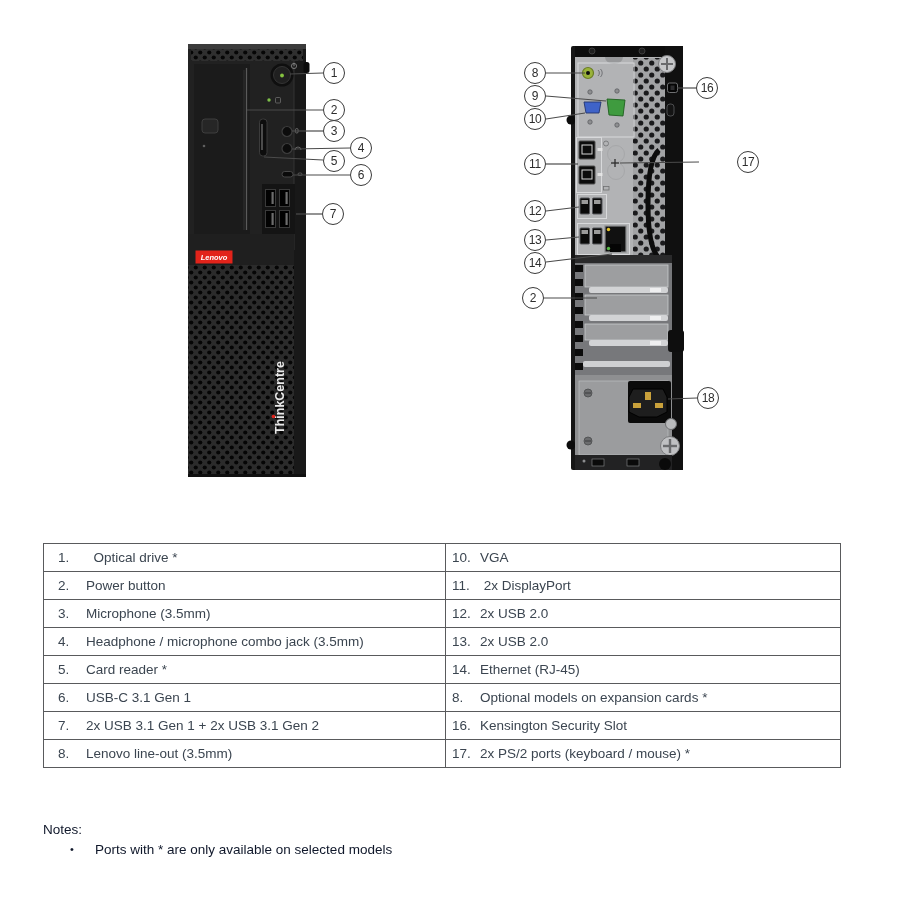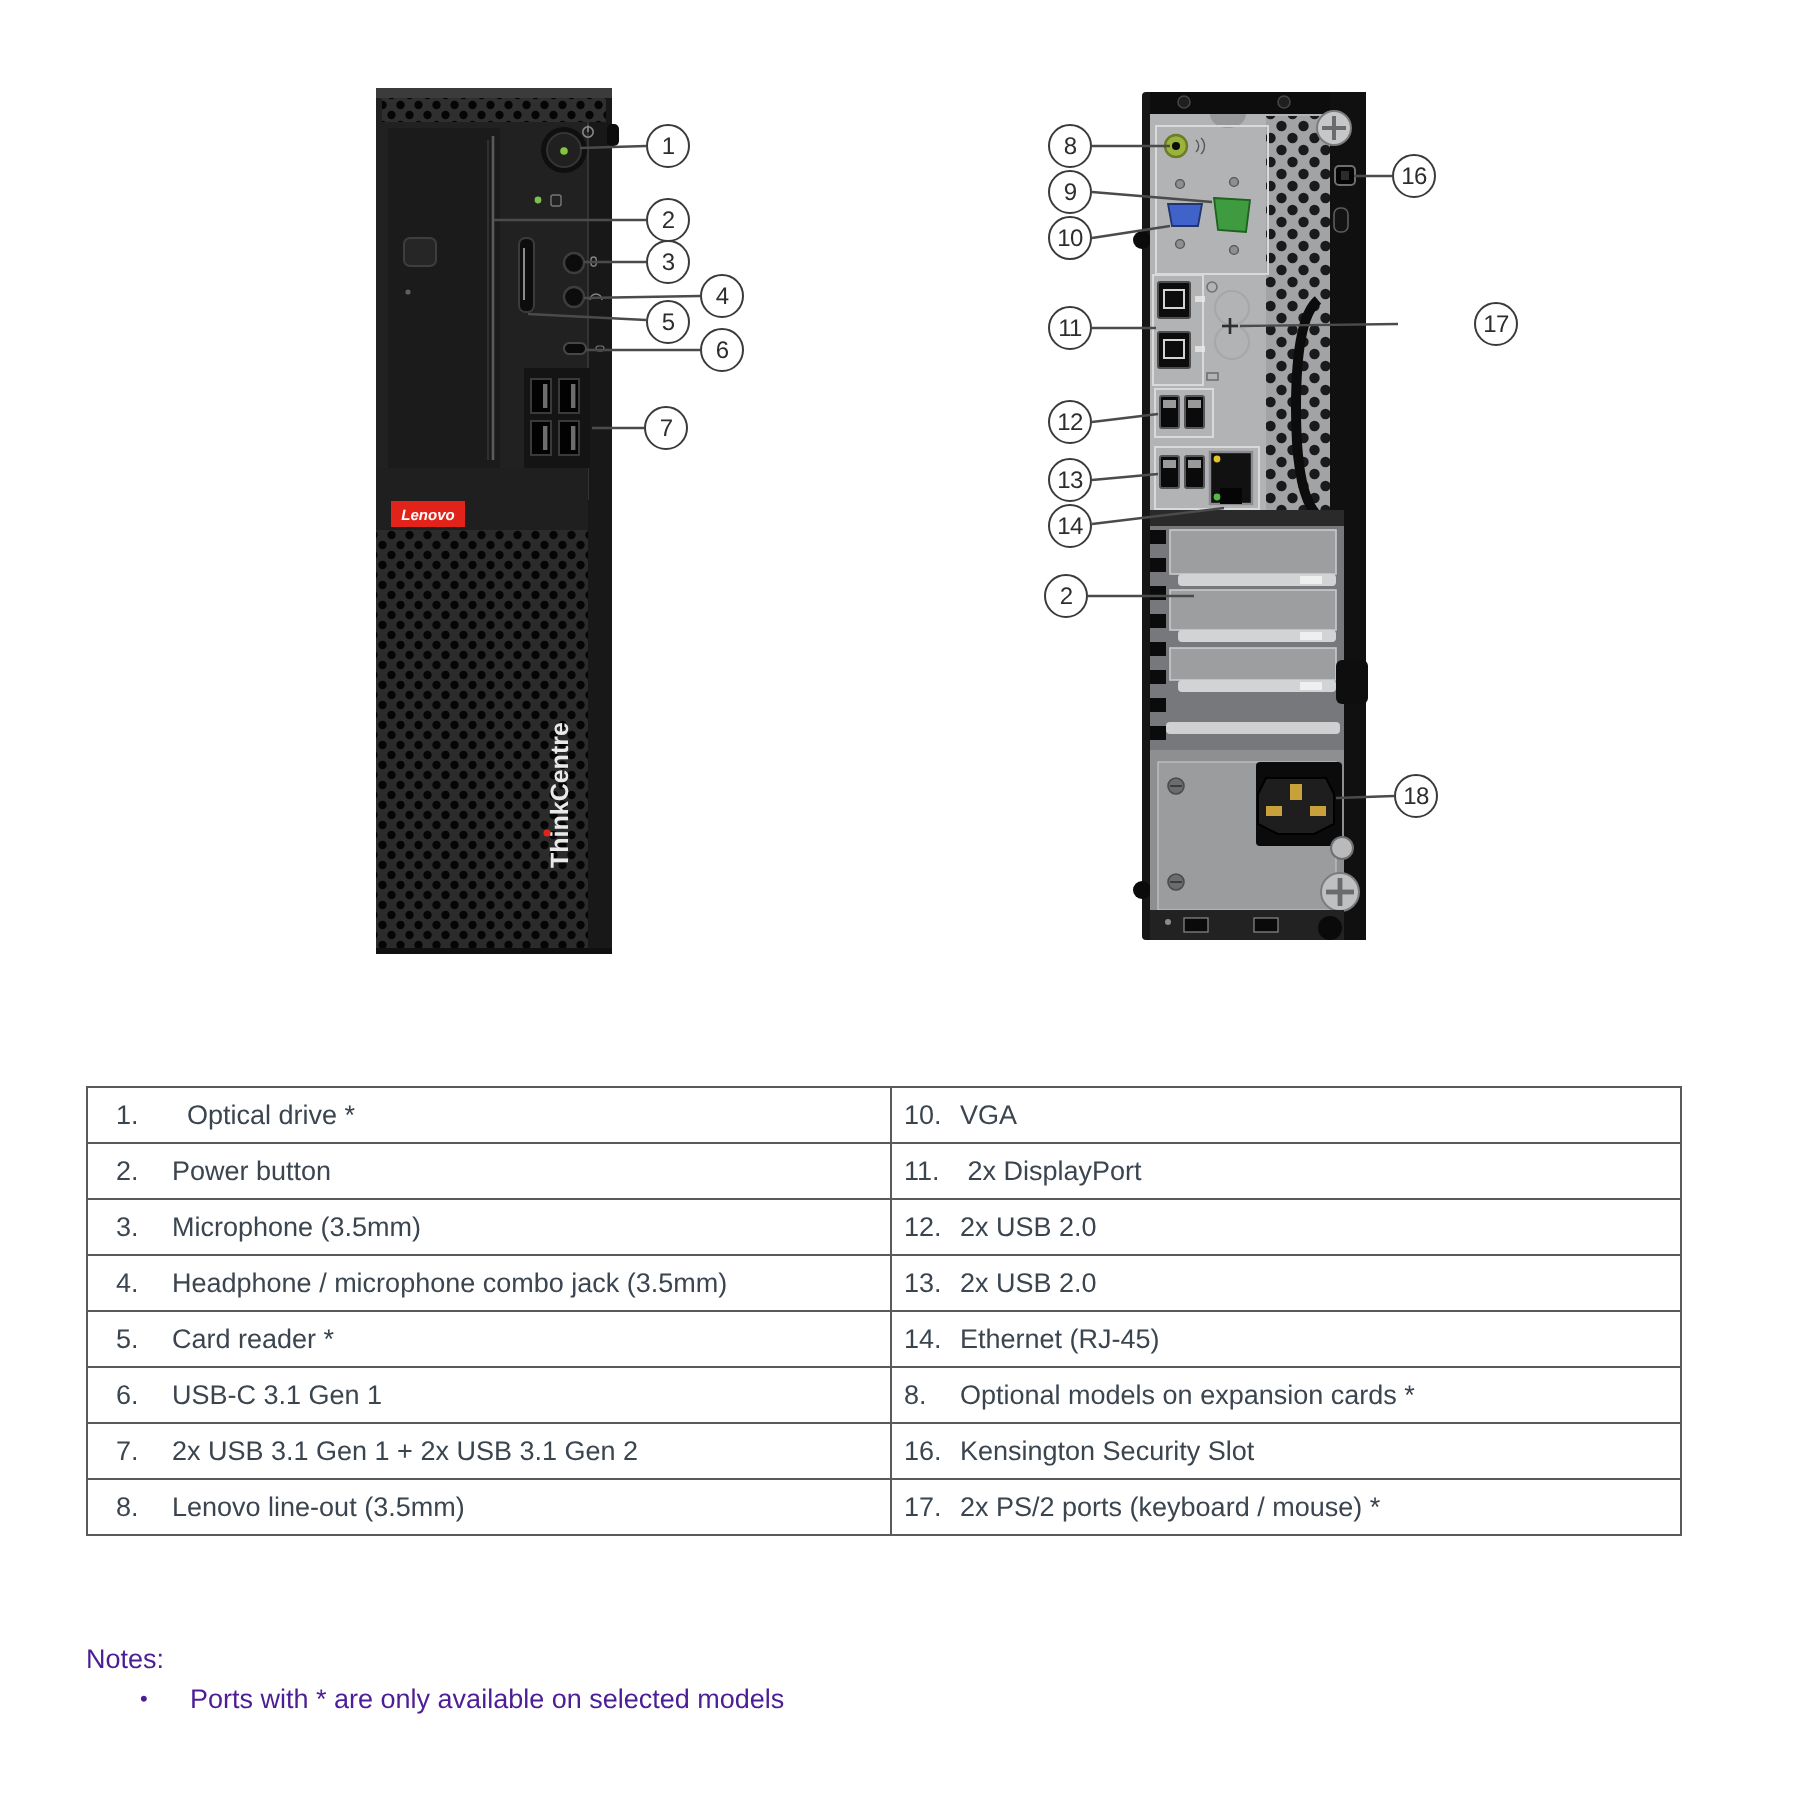--- a/index.html
+++ b/index.html
@@ -23,21 +23,21 @@
   }
   .legend td{
     border:1px solid #595a5c;height:27px;vertical-align:middle;
     padding:0 4px 0 14px;overflow:hidden;white-space:nowrap;
   }
   .legend td.rc{padding-left:6px;}
   .legend .num{display:inline-block;min-width:21px;}
   .legend .lbl{margin-left:7px;}
 
   
-  .notes{position:absolute;left:43px;top:822px;font-size:13.5px;color:#4c1d95;z-index:2;}
+  .notes{position:absolute;left:43px;top:822px;font-size:13.5px;color:#0f172a;z-index:2;}
   .notes .note-item{margin-top:5px;padding-left:27px;}
   .notes .bullet{display:inline-block;width:25px;font-size:11px;vertical-align:1px;}
 
   .diagram-svg{position:absolute;left:0;top:0;z-index:1;}
 </style>
 </head>
 <body>
 
 <div class="page">
 

